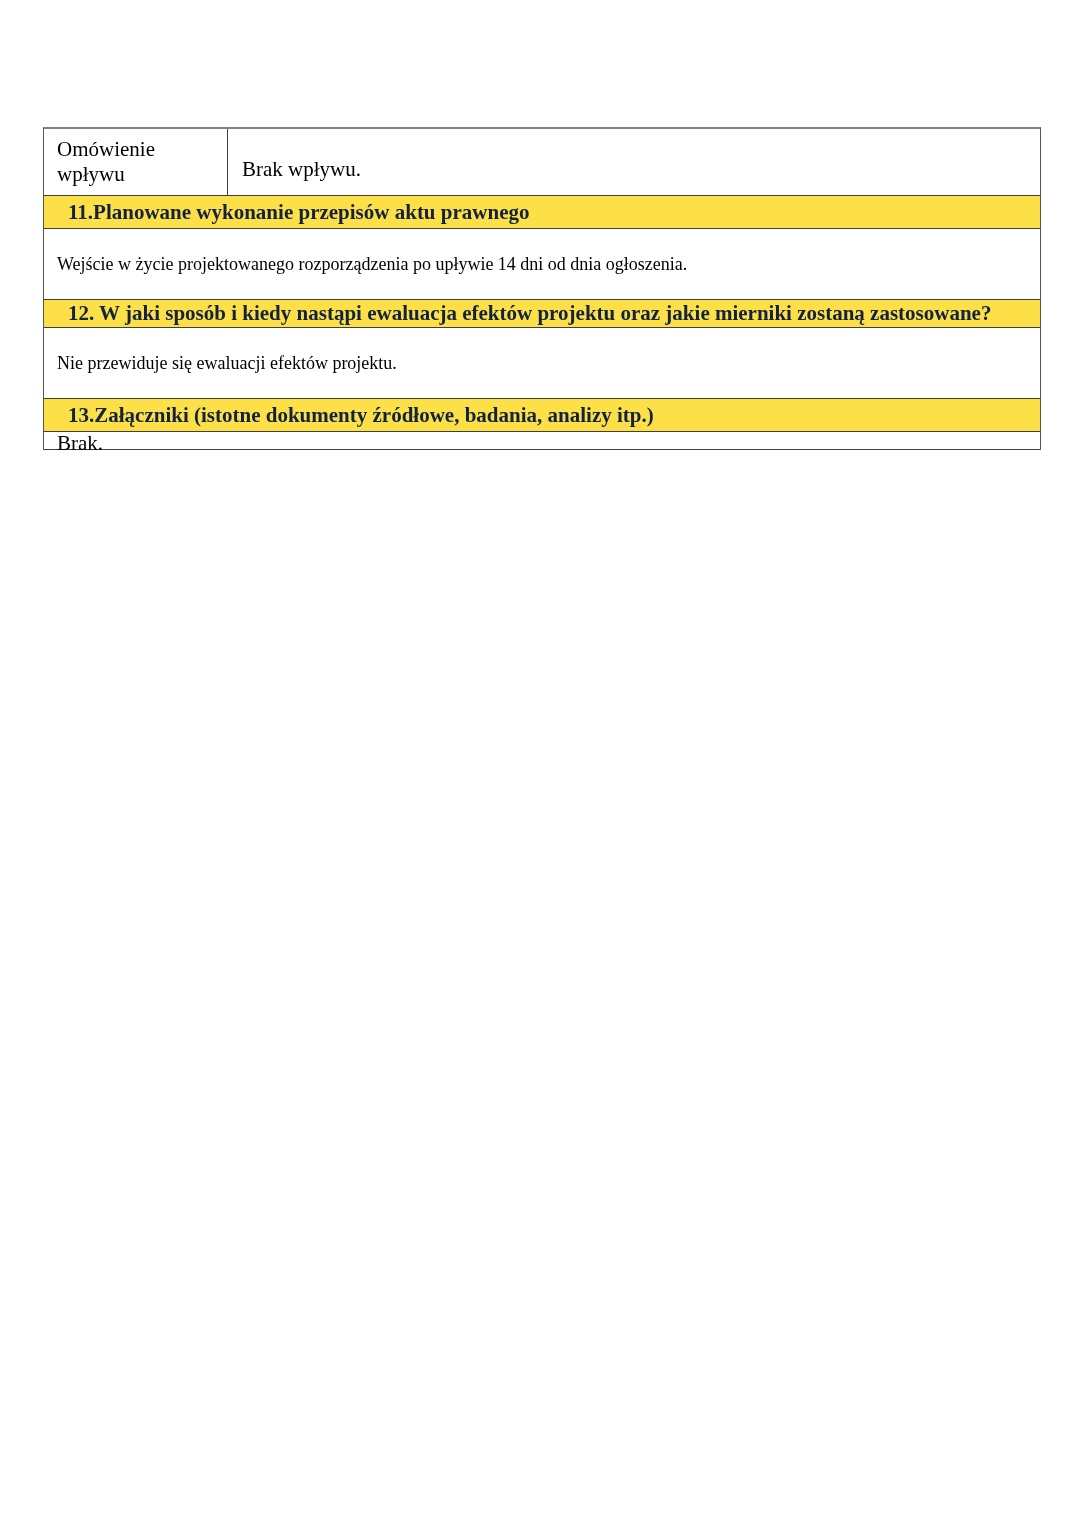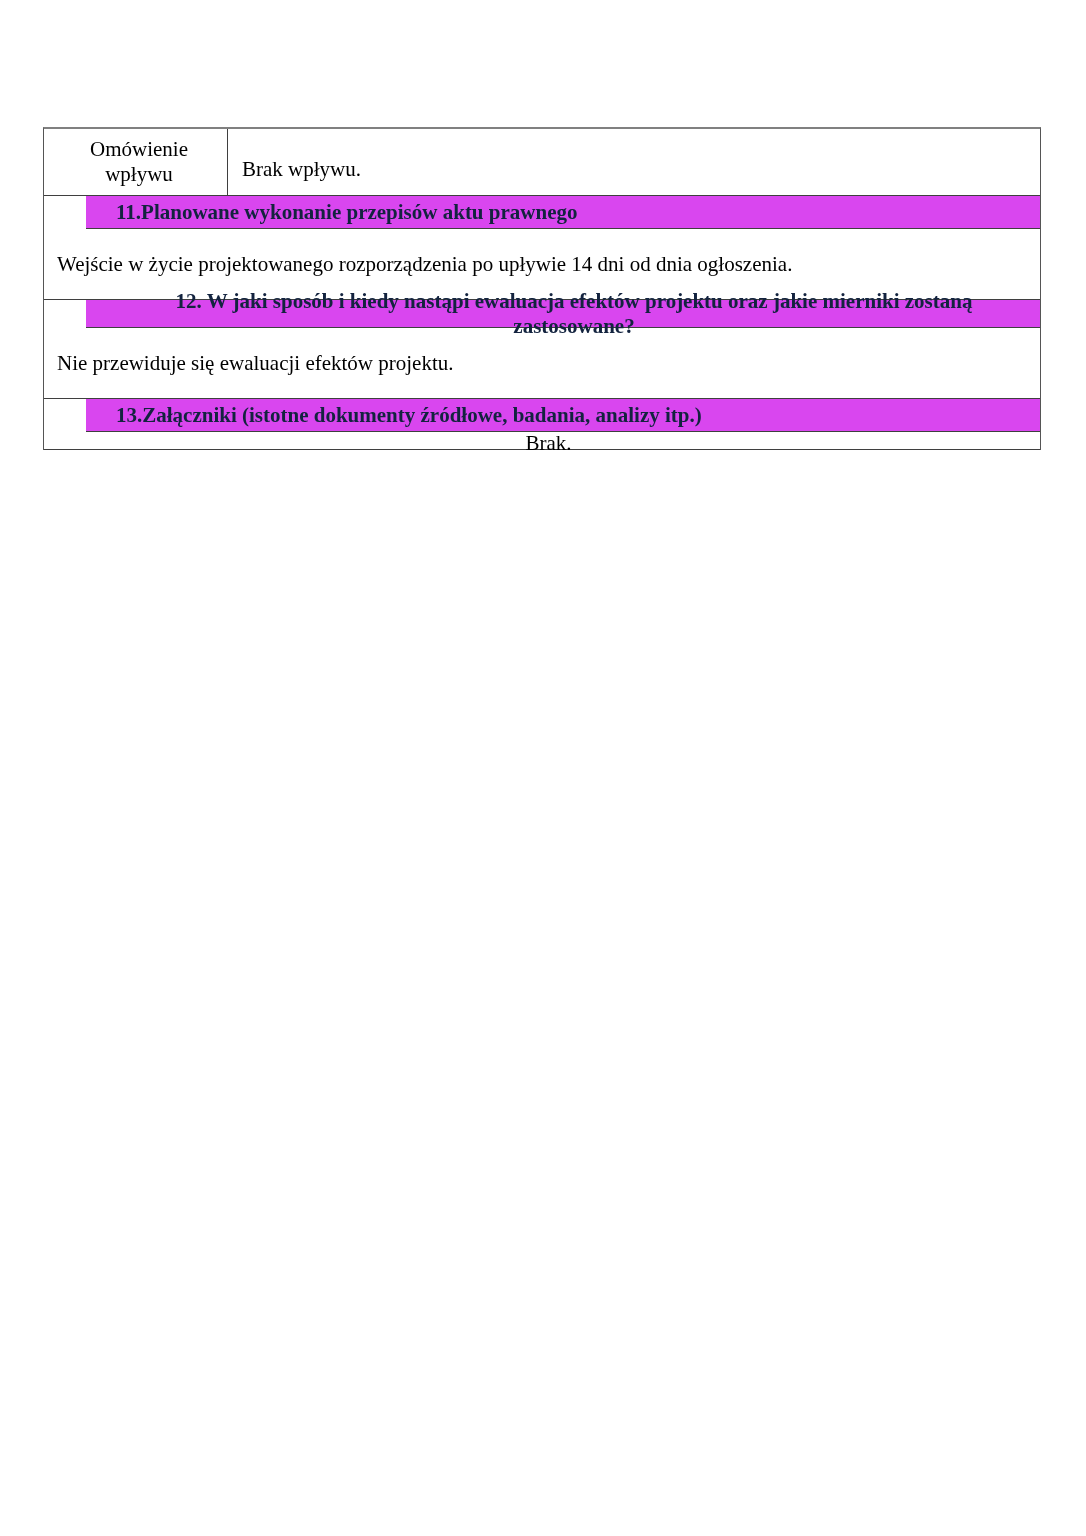--- a/index.html
+++ b/index.html
@@ -16,21 +16,20 @@
     overflow: hidden;
   }
   .osr-table {
     position: absolute;
     left: 43px; top: 127px;
     width: 998px;
     border-top: 2px solid #808080;   
     border-left: 1px solid #555555;
     border-right: 1px solid #555555;
     background: #ffffff;
-    text-align: center;
   }
   .row { border-bottom: 1px solid #3f3f3f; background: #ffffff; }
 
   
   .row-split { display: flex; height: 67px; }
   .label-cell {
     width: 184px;
     border-right: 1px solid #3f3f3f;
     display: flex; align-items: center;
     padding-left: 13px; padding-right: 6px;
@@ -38,36 +37,35 @@
   }
   .value-cell {
     flex: 1;
     display: flex; align-items: center;
     padding-left: 14px; padding-top: 14px;
     font-size: 21px;
   }
 
   
   .header-row {
-    background: #d946ef;
+    background: #fde047;
     display: flex; align-items: center;
-    padding-left: 30px; padding-right: 8px;
+    padding-left: 24px; padding-right: 8px;
     font-weight: bold;
     font-size: 21px;
     color: #13233F;
-    margin-left: 42px;
   }
   .h33 { height: 33px; }
   .h34 { height: 28px; }
 
   
   .text-row {
     display: flex; align-items: center;
     padding-left: 13px; padding-right: 8px;
-    font-size: 21px;
+    font-size: 18px;
   }
   .h71 { height: 71px; }
 
   
   .last-row {
     height: 18px;
     padding-left: 13px;
     font-size: 21px;
     line-height: 22px;
   }

